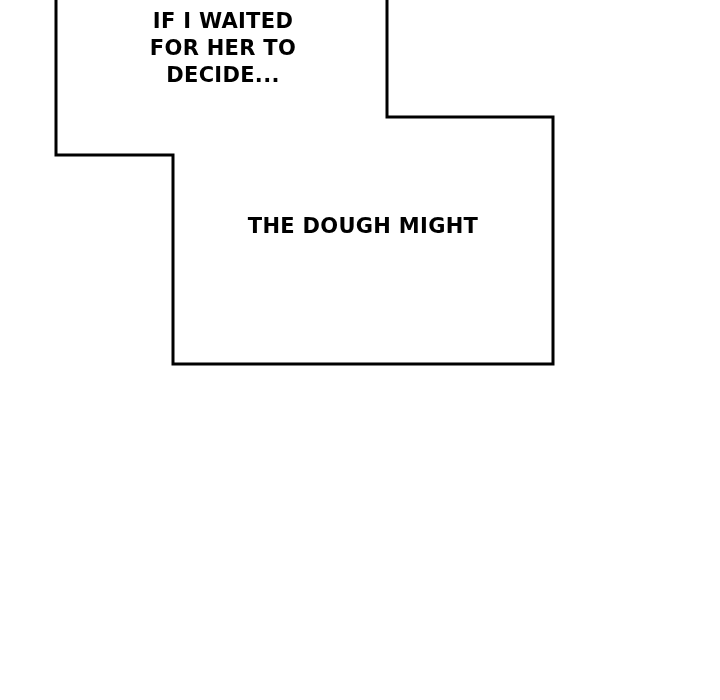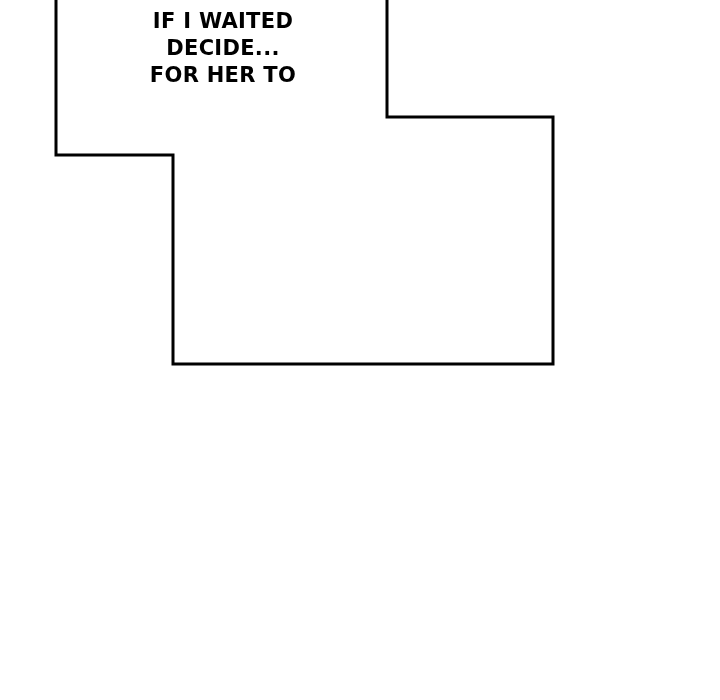--- a/index.html
+++ b/index.html
@@ -50,20 +50,21 @@
 <body>
 
 <div class="panel">
 
   <svg class="outline-svg" width="720" height="700" viewBox="0 0 720 700" xmlns="http://www.w3.org/2000/svg">
     <path d="M 56,-6 L 56,155 L 173,155 L 173,364 L 553,364 L 553,117 L 387,117 L 387,-6 Z" fill="#ffffff" stroke="#000000" stroke-width="3" stroke-linejoin="miter"></path>
   </svg>
 
   <div class="bubble-text bubble-1-text">
     <div class="speech-line">IF I WAITED</div>
+    <div class="speech-line">FOR HER TO</div>
     <div class="speech-line">DECIDE...</div>
-    <div class="speech-line">FOR HER TO</div>
   </div>
 
   <div class="bubble-text bubble-2-text">
+    <div class="speech-line">THE DOUGH MIGHT</div>
   </div>
 
 </div>
 
 </body></html>

